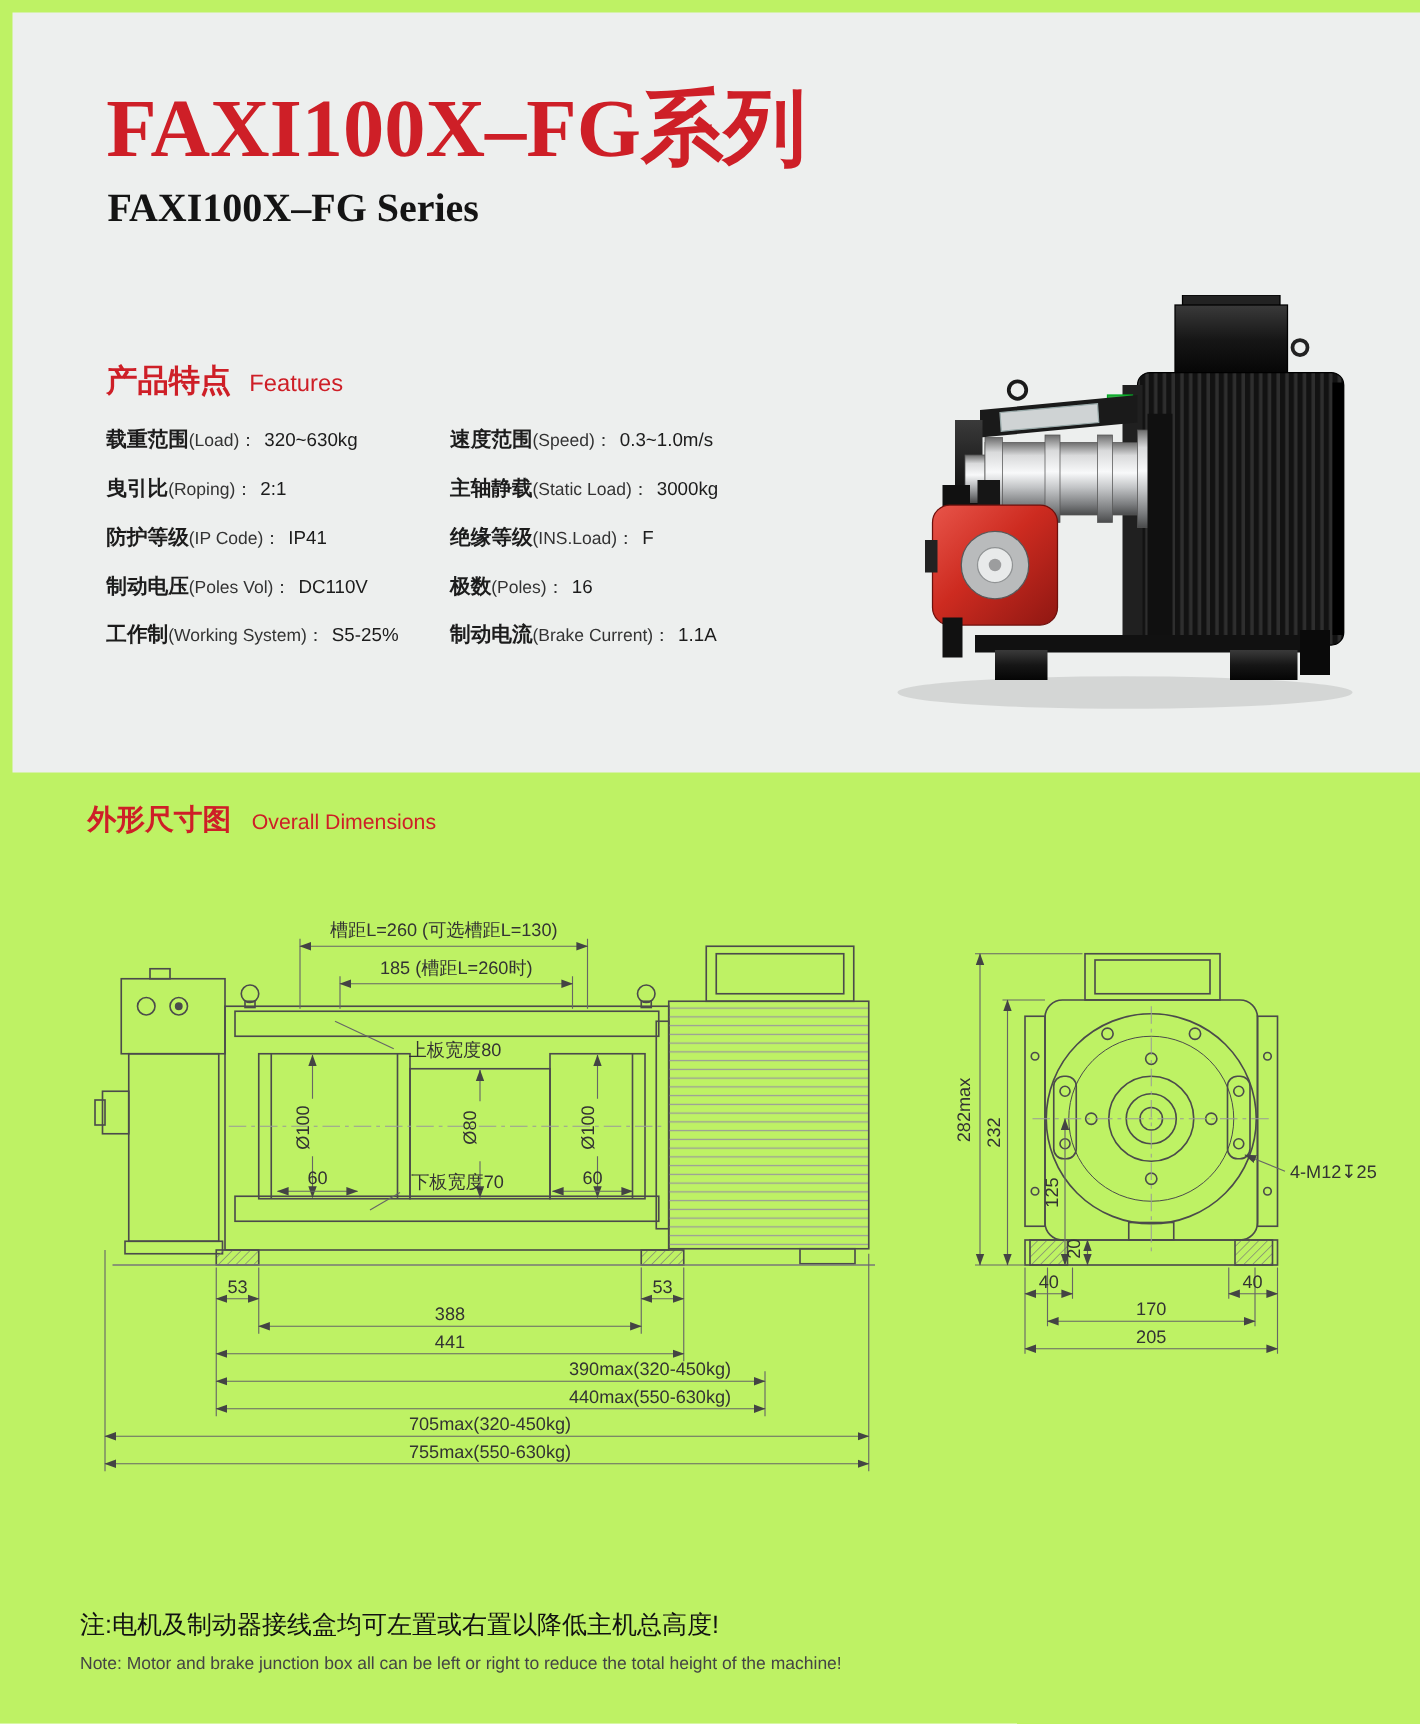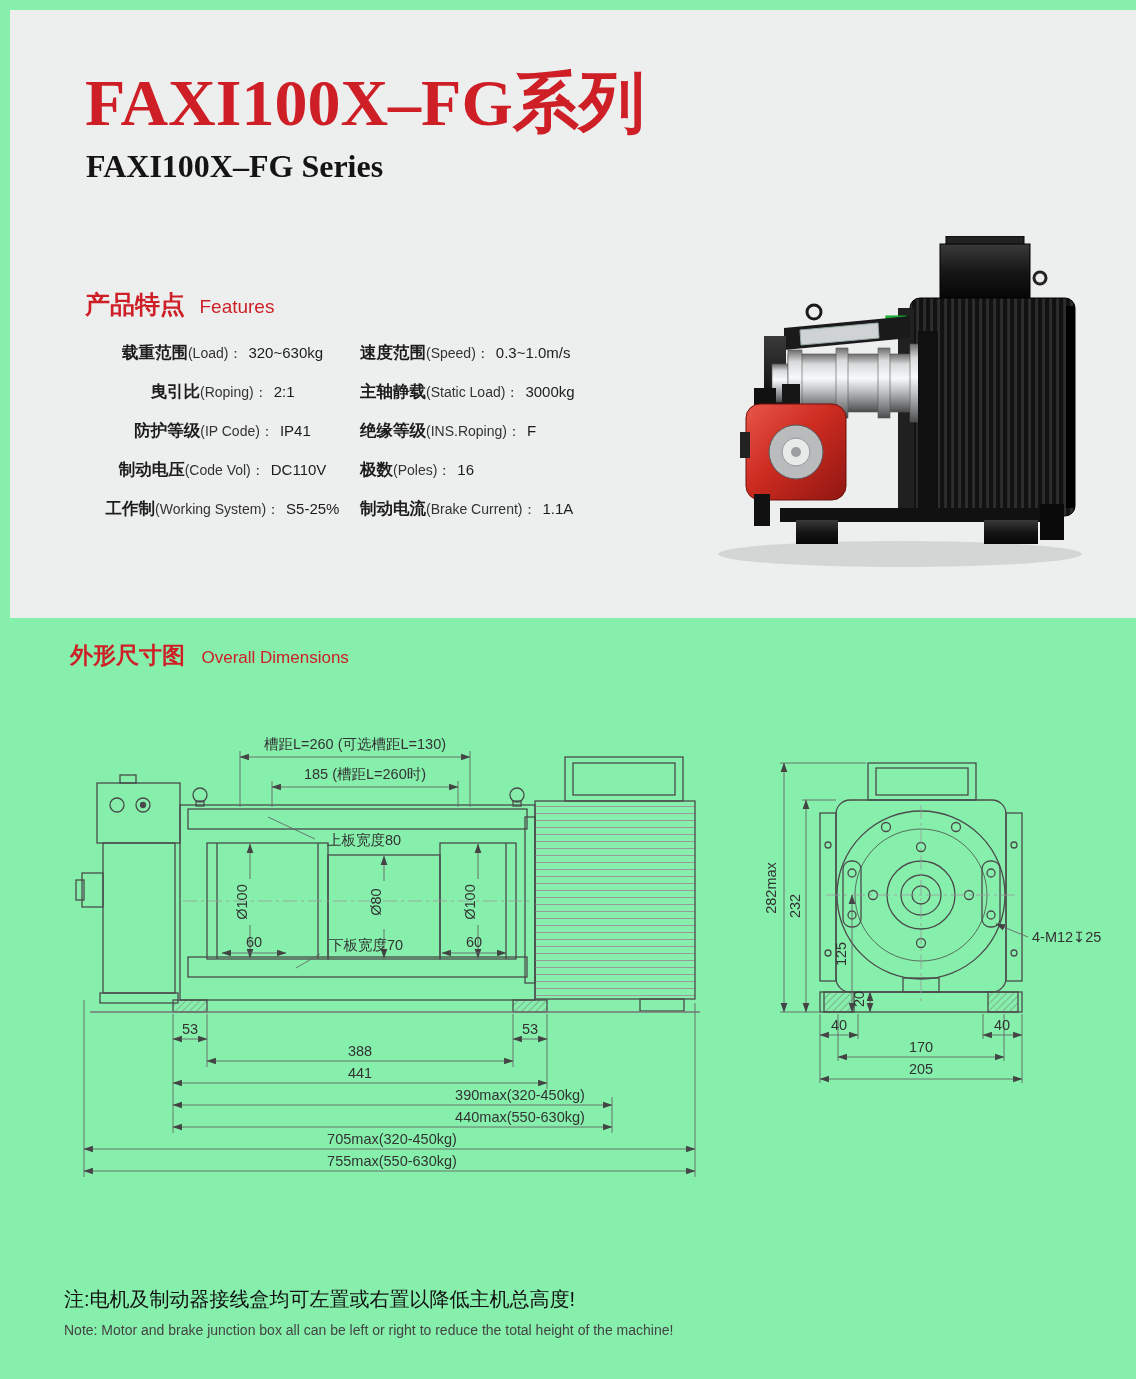--- a/index.html
+++ b/index.html
@@ -1,33 +1,33 @@
 <!DOCTYPE html>
 <html><head>
 <meta charset="utf-8">
 <style>
   * { margin:0; padding:0; box-sizing:border-box; }
   html,body { width:1136px; background:#fff; }
   body { font-family:"Liberation Sans","DejaVu Sans",sans-serif; color:#222; }
-  .page { position:relative; width:1136px; height:1379px; background:#86efac; overflow:hidden; }
+  .page { position:relative; width:1136px; height:1379px; background:#bef264; overflow:hidden; }
 
   .gray-panel { position:absolute; left:10px; top:10px; width:1126px; height:608px; background:#edefee; }
 
   .title-cn { position:absolute; left:85px; top:58px; font-family:"Liberation Serif","DejaVu Serif",serif;
               font-weight:bold; font-size:66px; color:#ce1f27; white-space:nowrap; }
   .title-en { position:absolute; left:86px; top:148px; font-family:"Liberation Serif","DejaVu Serif",serif;
               font-weight:bold; font-size:32px; color:#141414; white-space:nowrap;text-align:center; }
 
   .features-heading { position:absolute; left:85px; top:288px; white-space:nowrap; }
   .features-heading .cn { font-size:25px; font-weight:bold; color:#ce1f27; }
   .features-heading .en { font-size:19px; color:#ce1f27; margin-left:10px; }
 
   .specs { position:absolute; left:85px; top:333px; display:flex; }
   .spec-col { display:flex; flex-direction:column; }
-  .spec-col.left  { width:275px;align-items:center; }
+  .spec-col.left  { width:275px; }
   .spec-col.right { width:310px; }
   .spec-row { height:39px; line-height:39px; white-space:nowrap; }
   .spec-row .cn  { font-size:16.5px; font-weight:bold; color:#1c1c1c; }
   .spec-row .en  { font-size:14px; color:#333; }
   .spec-row .val { font-size:15px; color:#1c1c1c; margin-left:6px; }
 
   .photo { position:absolute; left:688px; top:236px; width:412px; height:352px; }
 
   .dims-heading { position:absolute; left:70px; top:640px; white-space:nowrap; }
   .dims-heading .cn { font-size:23px; font-weight:bold; color:#ce1f27;text-align:center; }
@@ -61,35 +61,35 @@
       <div class="spec-row">
         <span class="cn">载重范围</span><span class="en">(Load)：</span><span class="val">320~630kg</span>
       </div>
       <div class="spec-row">
         <span class="cn">曳引比</span><span class="en">(Roping)：</span><span class="val">2:1</span>
       </div>
       <div class="spec-row">
         <span class="cn">防护等级</span><span class="en">(IP Code)：</span><span class="val">IP41</span>
       </div>
       <div class="spec-row">
-        <span class="cn">制动电压</span><span class="en">(Code Vol)：</span><span class="val">DC110V</span>
+        <span class="cn">制动电压</span><span class="en">(Poles Vol)：</span><span class="val">DC110V</span>
       </div>
       <div class="spec-row">
         <span class="cn">工作制</span><span class="en">(Working System)：</span><span class="val">S5-25%</span>
       </div>
     </div>
     <div class="spec-col right">
       <div class="spec-row">
         <span class="cn">速度范围</span><span class="en">(Speed)：</span><span class="val">0.3~1.0m/s</span>
       </div>
       <div class="spec-row">
         <span class="cn">主轴静载</span><span class="en">(Static Load)：</span><span class="val">3000kg</span>
       </div>
       <div class="spec-row">
-        <span class="cn">绝缘等级</span><span class="en">(INS.Roping)：</span><span class="val">F</span>
+        <span class="cn">绝缘等级</span><span class="en">(INS.Load)：</span><span class="val">F</span>
       </div>
       <div class="spec-row">
         <span class="cn">极数</span><span class="en">(Poles)：</span><span class="val">16</span>
       </div>
       <div class="spec-row">
         <span class="cn">制动电流</span><span class="en">(Brake Current)：</span><span class="val">1.1A</span>
       </div>
     </div>
   </div>
 

